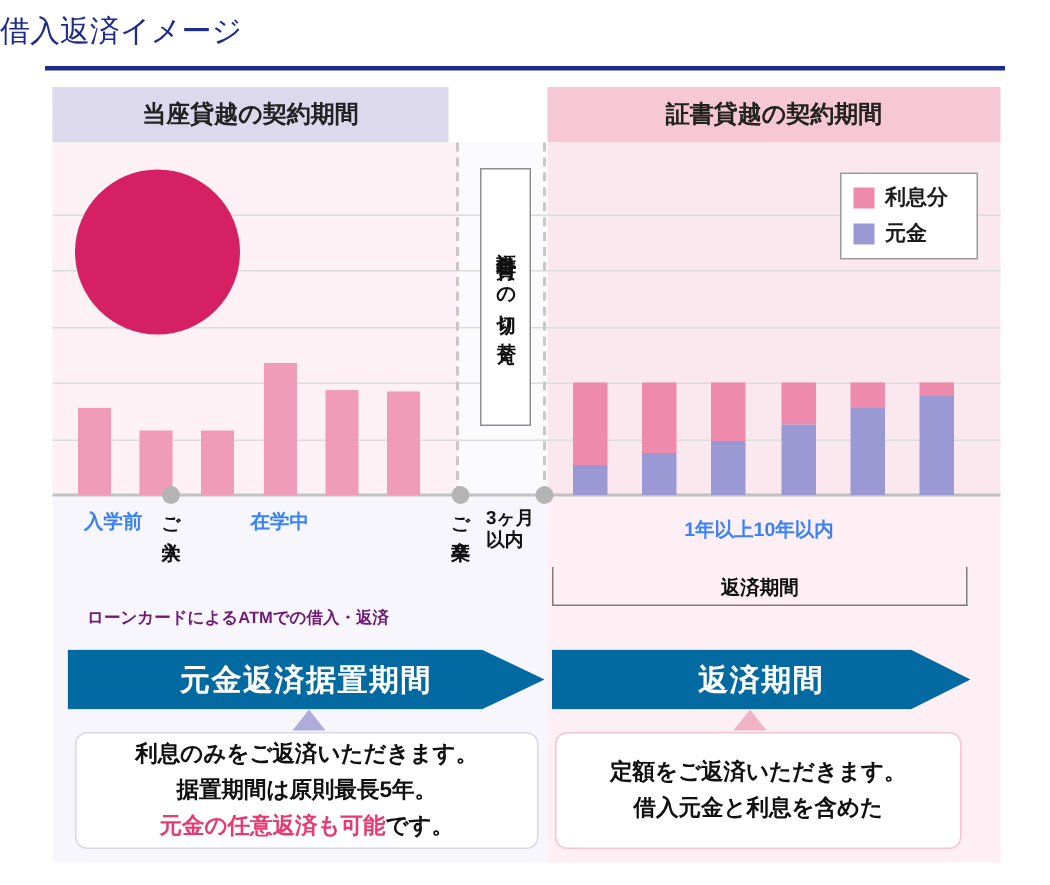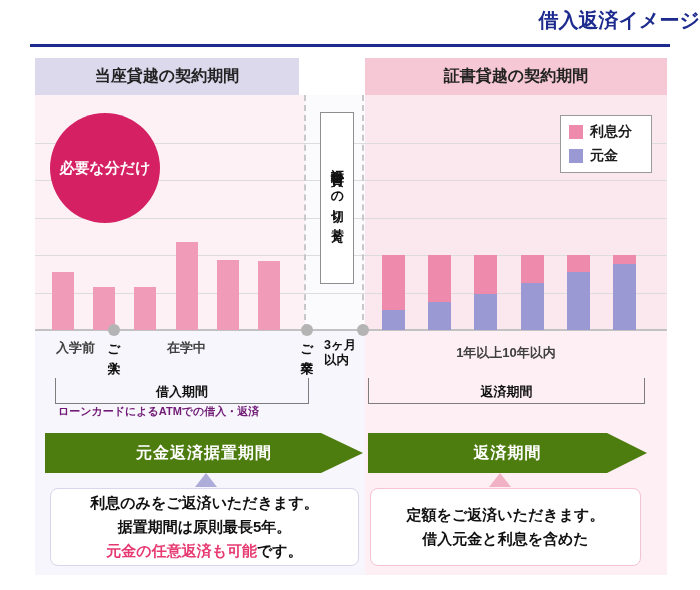--- a/index.html
+++ b/index.html
@@ -1,20 +1,20 @@
 <!DOCTYPE html>
 <html><head>
 <meta charset="utf-8">
 <style>
   html,body{margin:0;padding:0;background:#fff;}
   .page{position:relative;width:700px;height:590px;background:#fff;overflow:hidden;
         font-family:"Liberation Sans","DejaVu Sans",sans-serif;color:#1c1c1c;}
   .abs{position:absolute;}
   
-  .page-title{left:0;top:7px;width:100%;text-align:right;font-size:20px;font-weight:700;color:#1d2b8e;}
+  .page-title{left:0;top:7px;width:100%;text-align:left;font-size:20px;font-weight:400;color:#1d2b8e;}
   .title-rule{left:30px;top:44px;width:640px;height:3px;background:#1d2b8e;}
   
   .hdr{top:58px;height:37px;display:flex;align-items:center;justify-content:center;
        font-size:16px;font-weight:700;color:#222;}
   .hdr-left{left:35px;width:264px;background:#dcd9ed;}
   .hdr-right{left:365px;width:302px;background:#f6c8d5;}
   
   .bg-left-chart{left:35px;top:95px;width:270px;height:235px;background:#fdf1f5;}
   .bg-strip{left:305px;top:95px;width:60px;height:235px;background:#fbfafd;}
   .bg-right-chart{left:365px;top:95px;width:302px;height:235px;background:#fbe8ee;}
@@ -36,35 +36,35 @@
   .switch-box{left:320px;top:112px;width:32px;height:170px;background:#fff;border:1px solid #8e8e8e;
               display:flex;align-items:center;justify-content:center;}
   .switch-box span{writing-mode:vertical-rl;text-orientation:upright;font-size:13px;font-weight:600;
                    letter-spacing:2px;color:#111;}
   
   .legend{left:560px;top:115px;width:92px;background:#fff;border:1px solid #9a9a9a;
           padding:7px 8px;display:flex;flex-direction:column;gap:6px;box-sizing:border-box;}
   .legend-row{display:flex;align-items:center;gap:7px;font-size:14px;font-weight:600;}
   .swatch{width:14px;height:14px;flex:0 0 14px;}
   
-  .tl{font-size:13px;font-weight:600;color:#404040;}
+  .tl{font-size:13px;font-weight:600;color:#3b82f6;}
   .tl-v{writing-mode:vertical-rl;text-orientation:upright;font-size:12.5px;font-weight:600;
         letter-spacing:1px;color:#111;}
   .tl-3m{font-size:12.5px;font-weight:600;line-height:15px;color:#111;}
   
   .bracket{height:25px;border-left:1px solid #7d7d7d;border-right:1px solid #7d7d7d;
            border-bottom:1px solid #7d7d7d;display:flex;align-items:flex-end;justify-content:center;}
   .bracket span{font-size:13px;font-weight:600;padding-bottom:2px;color:#111;}
   .bracket-borrow{left:55px;top:378px;width:252px;}
   .bracket-repay{left:368px;top:378px;width:275px;}
   
   .atm-note{left:58px;top:404px;width:260px;font-size:11px;font-weight:700;color:#701a75;}
   
-  .arrow{top:433px;height:40px;background:#4d7c0f;display:flex;align-items:center;justify-content:center;
-         color:#fff;font-size:16px;font-weight:700;letter-spacing:1px;}
+  .arrow{top:433px;height:40px;background:#0369a1;display:flex;align-items:center;justify-content:center;
+         color:#fff;font-size:20px;font-weight:700;letter-spacing:1px;}
   .arrow-left{left:45px;width:318px;clip-path:polygon(0 0,calc(100% - 42px) 0,100% 50%,calc(100% - 42px) 100%,0 100%);}
   .arrow-right{left:368px;width:279px;clip-path:polygon(0 0,calc(100% - 40px) 0,100% 50%,calc(100% - 40px) 100%,0 100%);}
   
   .tri{width:0;height:0;border-left:11px solid transparent;border-right:11px solid transparent;
        border-bottom:14px solid #aeadda;top:473px;}
   .tri-left{left:195px;}
   .tri-right{left:489px;border-bottom-color:#f2b2c6;}
   
   .note{top:488px;height:78px;background:#fff;border-radius:8px;display:flex;flex-direction:column;
         align-items:center;justify-content:center;font-size:15px;font-weight:700;line-height:24px;
@@ -133,21 +133,20 @@
 
   <div class="abs dash dash-l"></div>
   <div class="abs dash dash-r"></div>
   <div id="dots-layer">
       <div class="dot" style="left: 108px;"></div>
       <div class="dot" style="left: 301px;"></div>
       <div class="dot" style="left: 357px;"></div>
     </div>
 
   <div class="abs badge">
-    <span>必要な分だけ</span>
   </div>
 
   <div class="abs switch-box">
     <span>証書貸付への切り替え</span>
   </div>
 
   <div class="abs legend">
     <div class="legend-row">
       <span class="swatch" style="background: rgb(238, 138, 171);"></span>
       <span>利息分</span>
@@ -161,23 +160,20 @@
   <div class="abs tl" style="left:56px;top:339px;">入学前</div>
   <div class="abs tl-v" style="left:105px;top:336px;height:52px;">ご入学</div>
   <div class="abs tl" style="left:167px;top:339px;">在学中</div>
   <div class="abs tl-v" style="left:298px;top:336px;height:56px;">ご卒業</div>
   <div class="abs tl-3m" style="left:324px;top:338px;">
     <div>3ヶ月</div>
     <div>以内</div>
   </div>
   <div class="abs tl" style="left:446px;top:344px;width:120px;text-align:center;">1年以上10年以内</div>
 
-  <div class="abs bracket bracket-borrow">
-    <span>借入期間</span>
-  </div>
   <div class="abs bracket bracket-repay">
     <span>返済期間</span>
   </div>
 
   <div class="abs atm-note">ローンカードによるATMでの借入・返済</div>
 
   <div class="abs arrow arrow-left">
     <span>元金返済据置期間</span>
   </div>
   <div class="abs arrow arrow-right">

